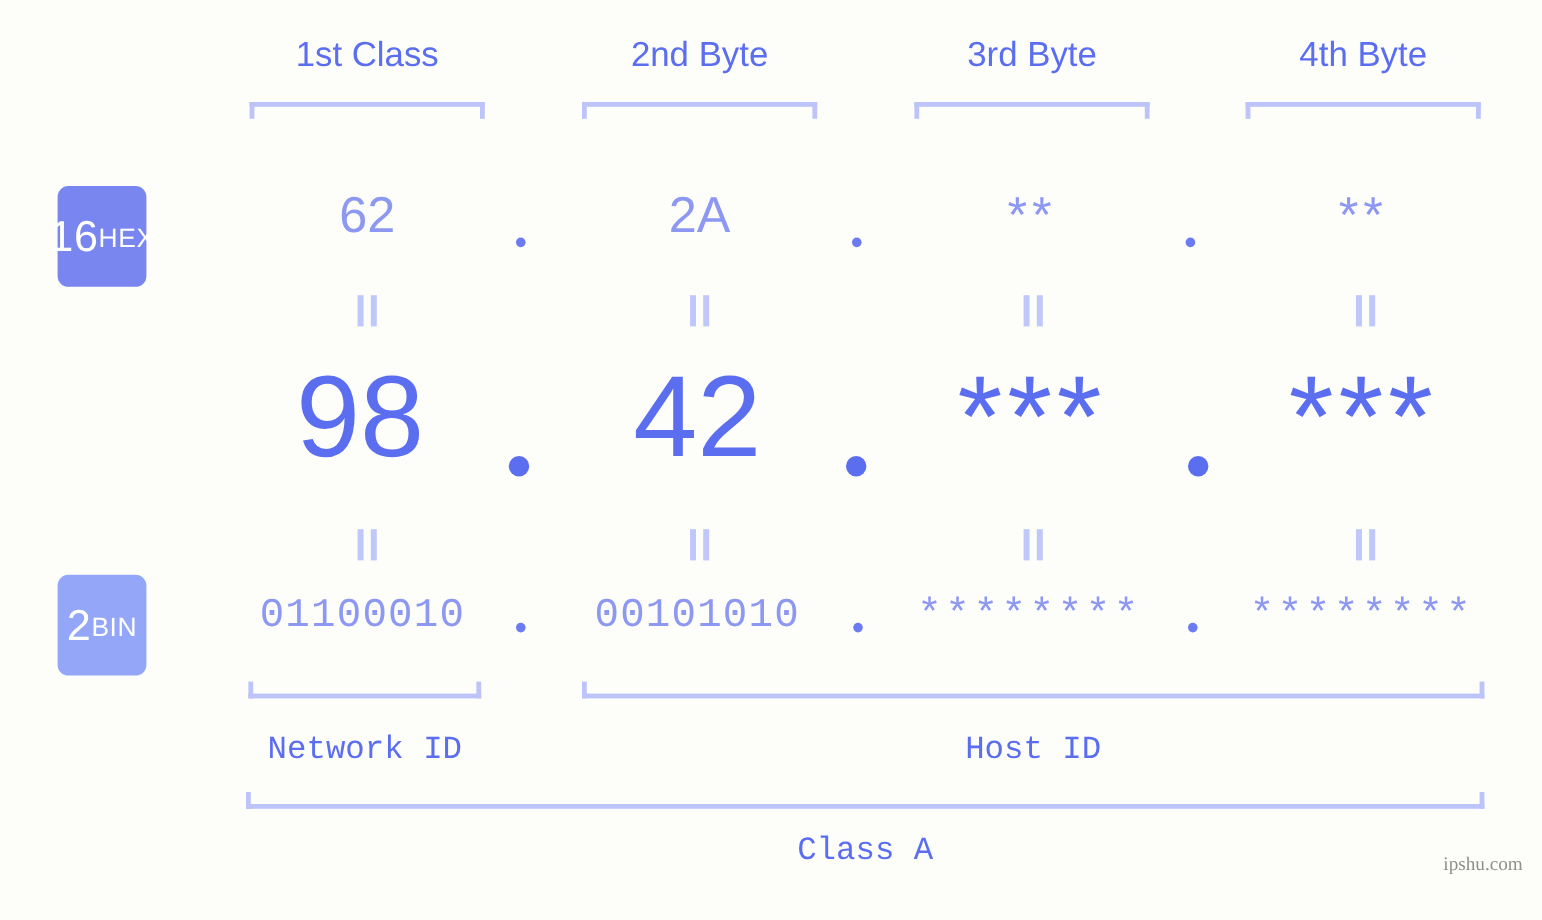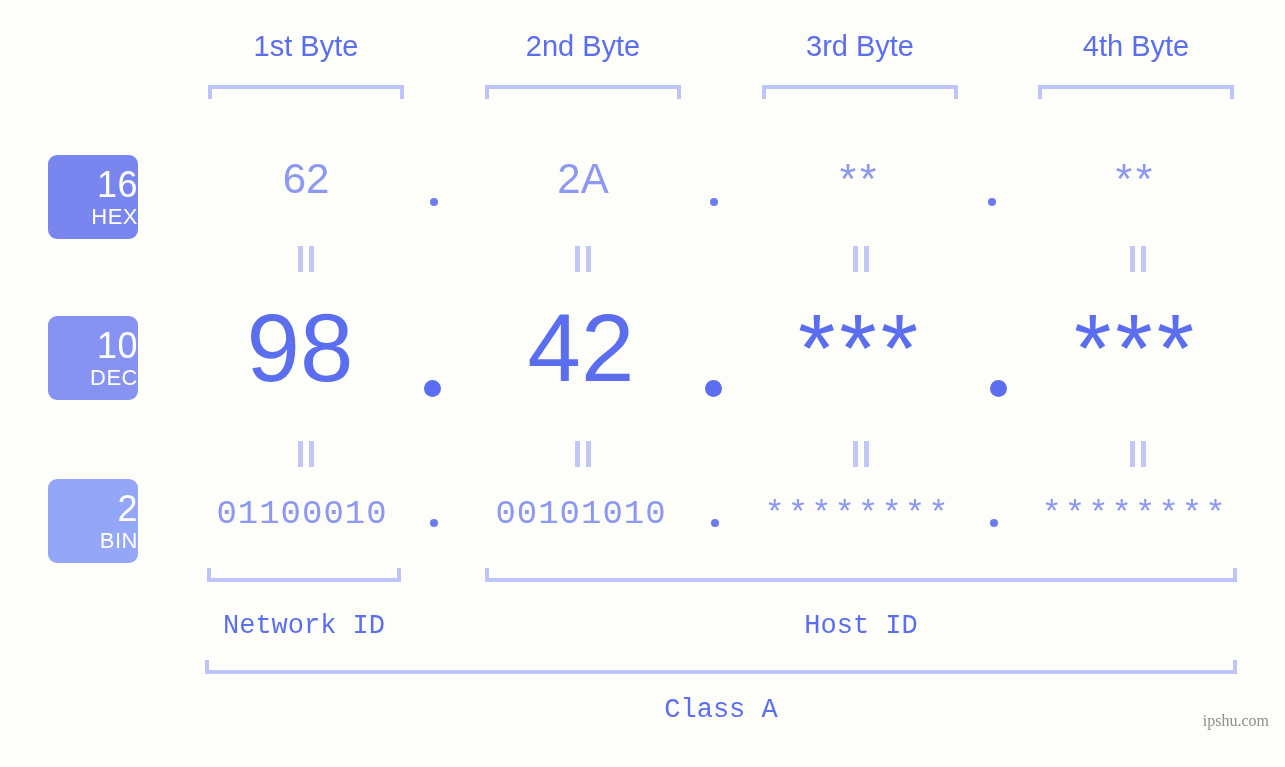--- a/index.html
+++ b/index.html
@@ -50,27 +50,26 @@
     border-left: 4px solid #bcc4f9;
     border-right: 4px solid #bcc4f9;
     height: 14px;
     box-sizing: border-box;
     border-top: none;
   }
 
   
   .badge {
     position: absolute;
-    width: 90px;
+    width: 74px;
     height: 84px;
     border-radius: 9px;
     color: #ffffff;
     display: flex;
-    flex-direction: column;
-    align-items: flex-end;
+    align-items: center;
     justify-content: center;
     line-height: 1;
   }
   .badge .num {
     font-size: 36px;
     font-weight: 400;
     letter-spacing: 0.5px;
   }
   .badge .lbl {
     font-size: 22px;
@@ -161,37 +160,33 @@
     color: #8f8f8f;
     font-family: Liberation Serif, serif;
     letter-spacing: 0px;
   }
 </style>
 </head>
 <body>
 
 <div id="stage">
 
-  <div class="byte-head" style="left:208px; width:196px;">1st Byte</div>
+  <div class="byte-head" style="left:208px; width:196px;">1st Class</div>
   <div class="byte-head" style="left:485px; width:196px;">2nd Byte</div>
   <div class="byte-head" style="left:762px; width:196px;">3rd Byte</div>
   <div class="byte-head" style="left:1038px; width:196px;">4th Byte</div>
 
   <div class="bracket-down" style="left:208px; top:85px; width:196px;"></div>
   <div class="bracket-down" style="left:485px; top:85px; width:196px;"></div>
   <div class="bracket-down" style="left:762px; top:85px; width:196px;"></div>
   <div class="bracket-down" style="left:1038px; top:85px; width:196px;"></div>
 
   <div class="badge badge-hex">
     <span class="num">16</span>
     <span class="lbl">HEX</span>
-  </div>
-  <div class="badge badge-dec">
-    <span class="num">10</span>
-    <span class="lbl">DEC</span>
   </div>
   <div class="badge badge-bin">
     <span class="num">2</span>
     <span class="lbl">BIN</span>
   </div>
 
   <div class="row-hex">
     <div class="val" style="left:208px; width:196px;">62</div>
     <div class="val" style="left:485px; width:196px;">2A</div>
     <div class="val stars" style="left:762px; width:196px;">**</div>

